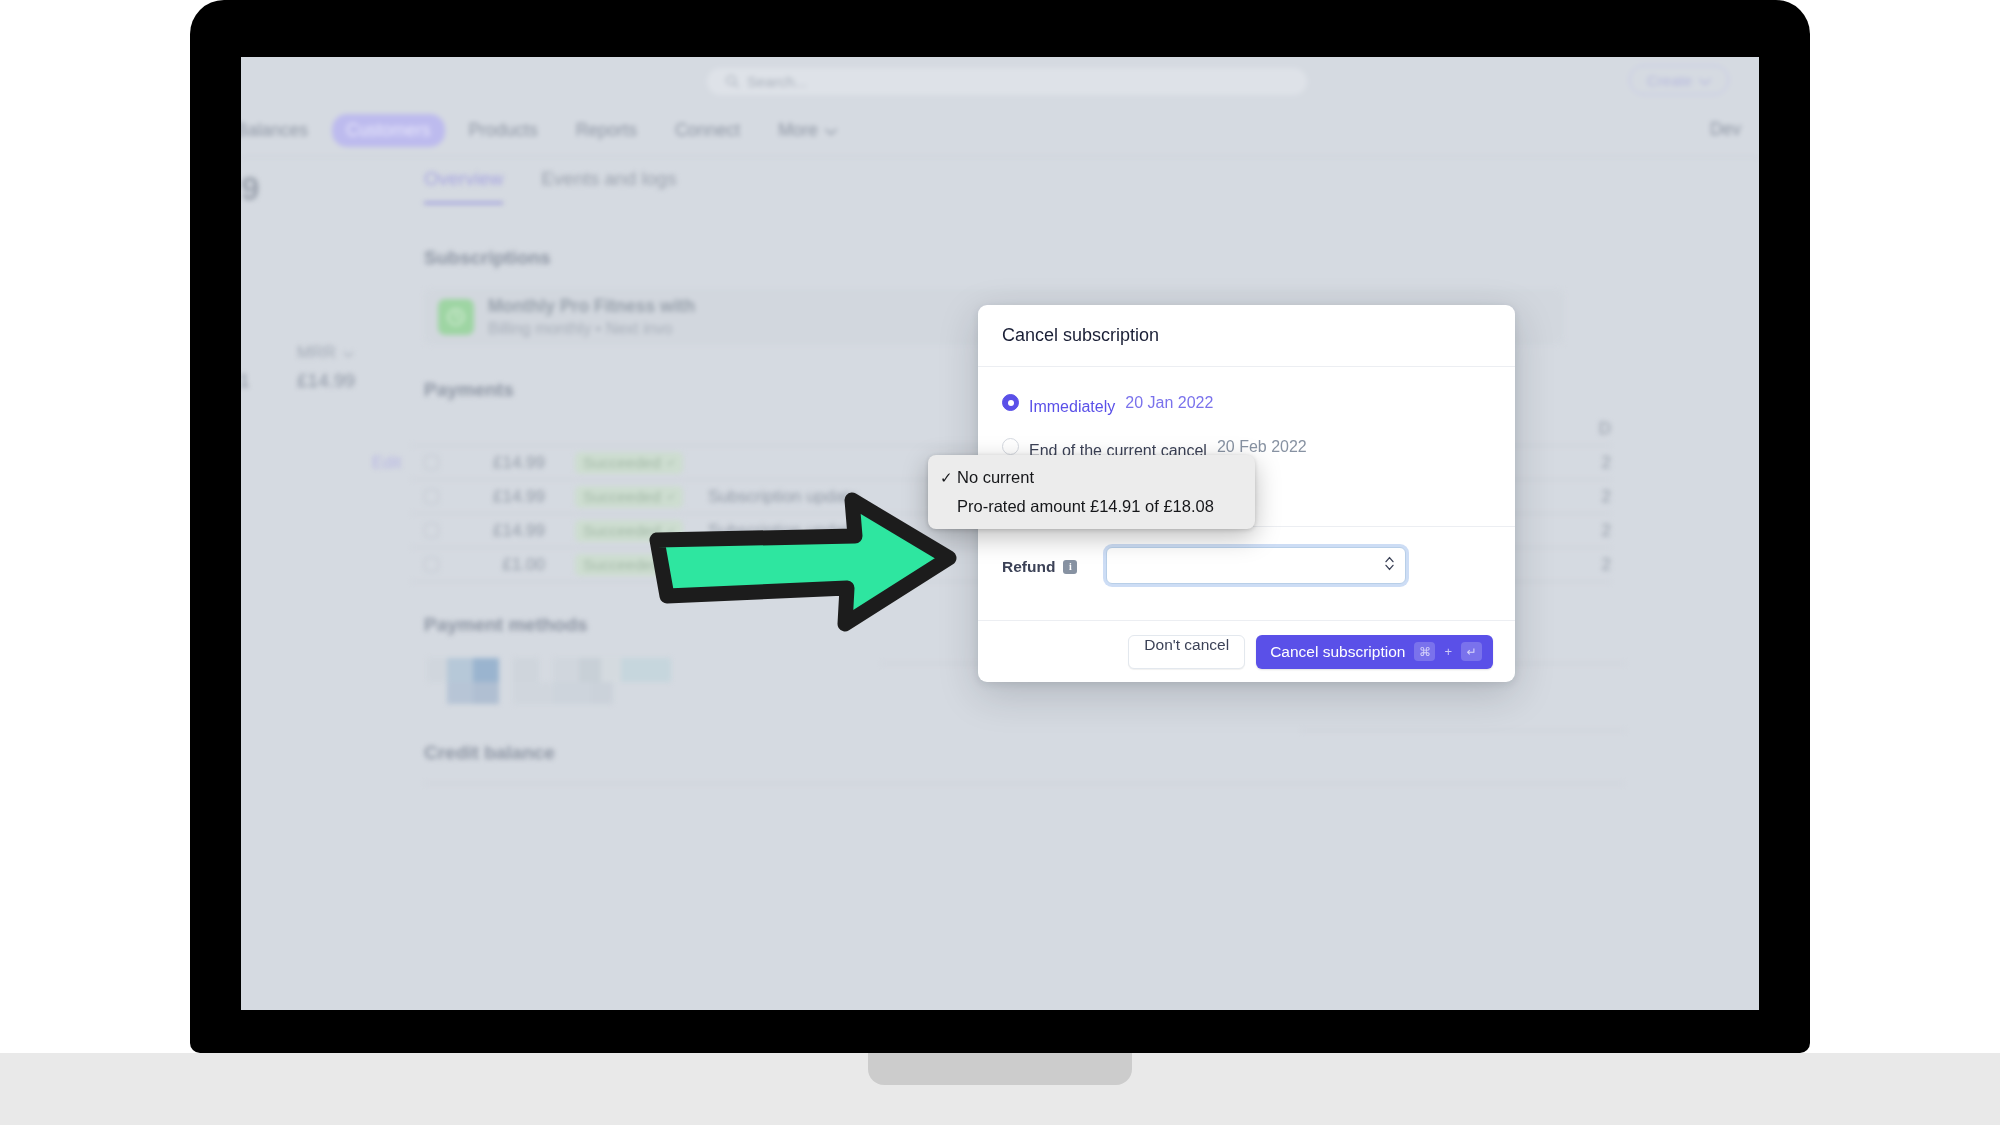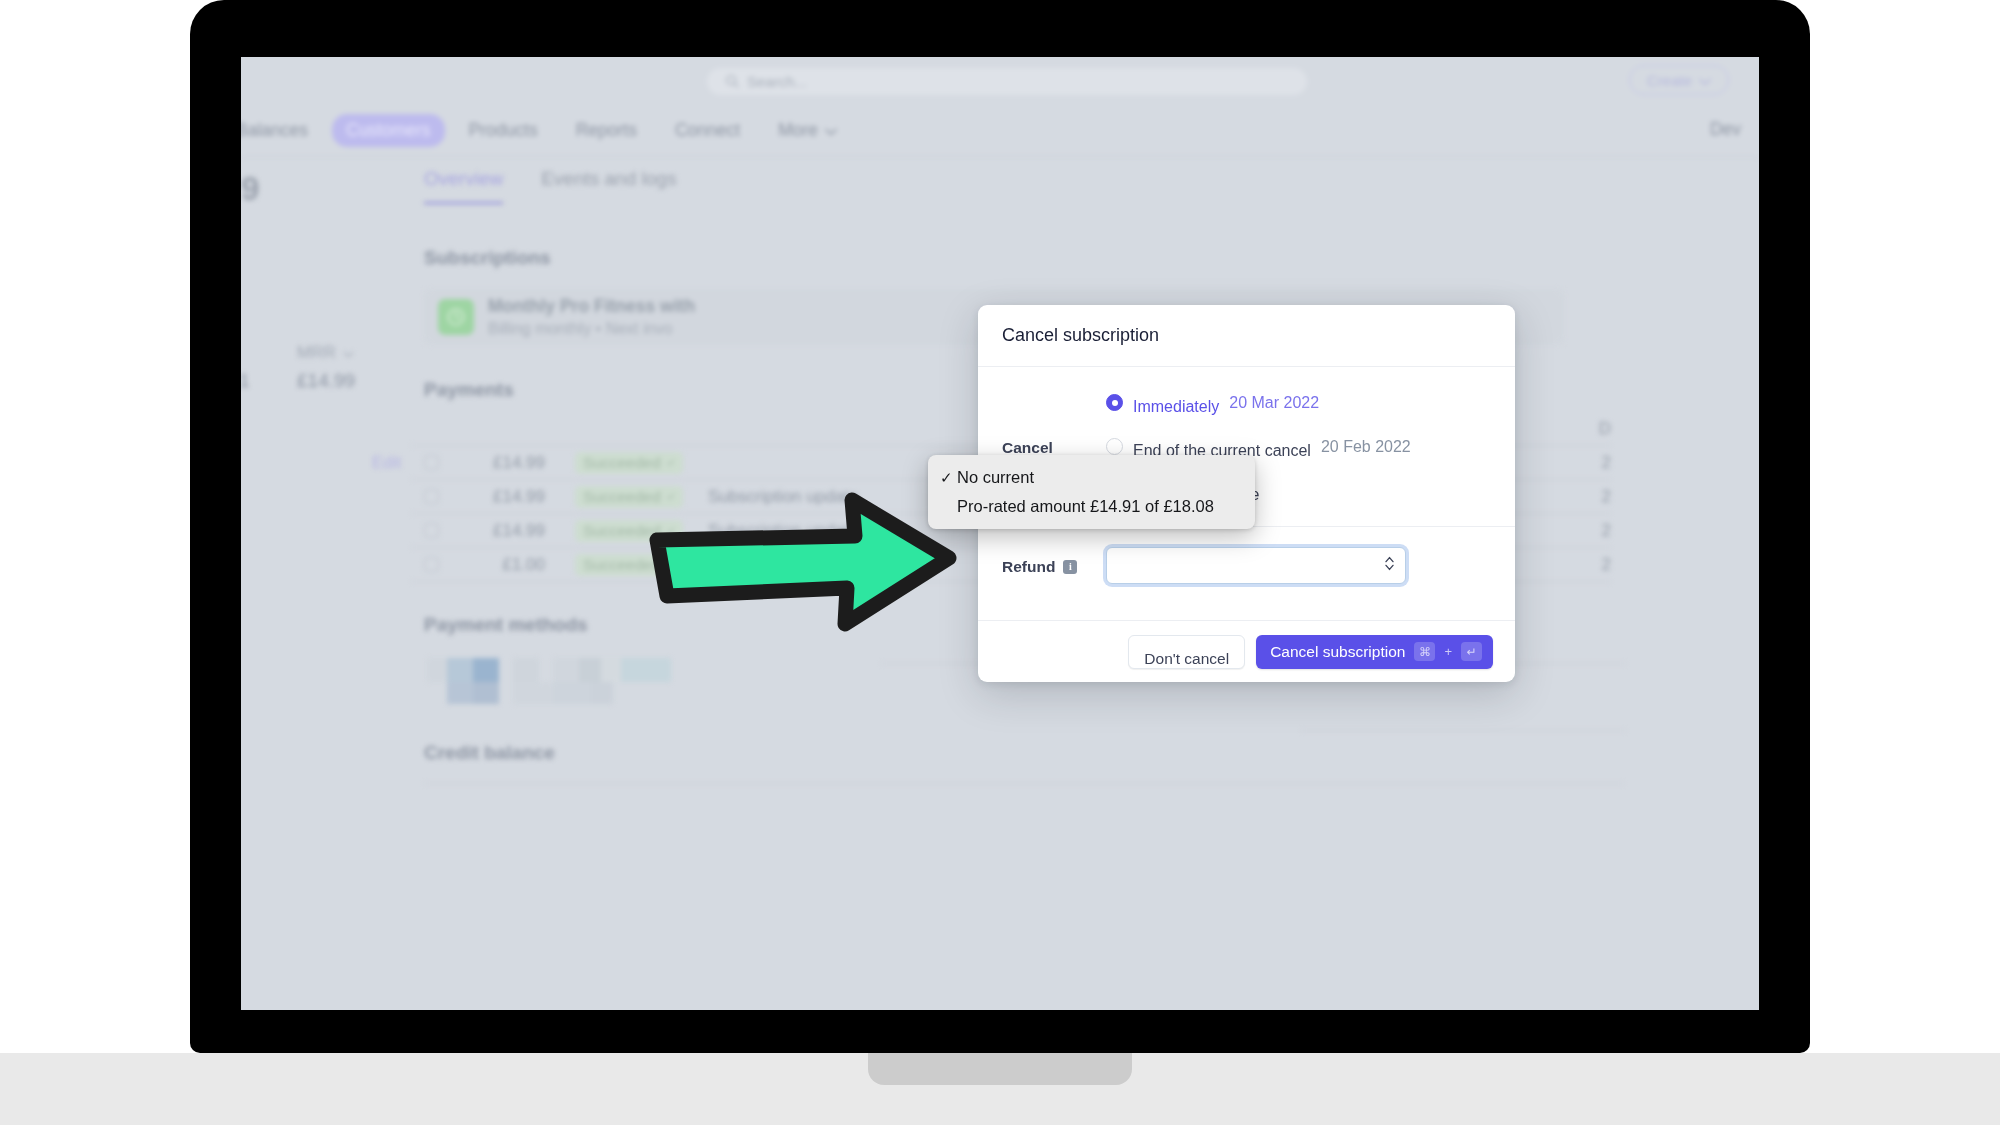--- a/index.html
+++ b/index.html
@@ -234,21 +234,21 @@
   #modal-foot {
     position: absolute; left: 0; right: 0; bottom: 0; height: 62px;
     border-top: 1px solid #eceef2;
     display: flex; align-items: center; justify-content: flex-end;
     gap: 11px; padding-right: 22px;
   }
   #btn-dont {
     height: 34px; padding: 0 15px; border-radius: 6px; background: #fff;
     border: 1px solid #e3e8ee; box-shadow: 0 1px 1px rgba(0,0,0,0.06);
     font-size: 15.5px; color: #3c4257;
-    display: flex; align-items: flex-end;
+    display: flex; align-items: flex-start;
   }
   #btn-cancel-sub {
     height: 34px; padding: 0 11px 0 14px; border-radius: 6px;
     background: #5a50e8; color: #ffffff; font-size: 15.5px;
     display: flex; align-items: center; gap: 9px;
     box-shadow: 0 1px 2px rgba(0,0,0,0.12);
   }
   .kbd {
     background: #7a72ec; border-radius: 4px; min-width: 21px; height: 19px;
     display: inline-flex; align-items: center; justify-content: center;
@@ -463,27 +463,26 @@
     </div>
 
     <div id="modal">
 
       <div id="modal-head">
         <div id="modal-title">Cancel subscription</div>
       </div>
 
       <div id="modal-body">
         <div class="field-row">
-          <div class="field-label">Cancel</div>
           <div class="radio-group">
 
             <label class="radio-line">
               <span class="radio checked"></span>
               <span class="radio-label sel">Immediately</span>
-              <span class="radio-date sel">20 Mar 2022</span>
+              <span class="radio-date sel">20 Jan 2022</span>
             </label>
 
             <label class="radio-line">
               <span class="radio"></span>
               <span class="radio-label">End of the current cancel</span>
               <span class="radio-date">20 Feb 2022</span>
             </label>
 
             <label class="radio-line">
               <span class="radio"></span>

